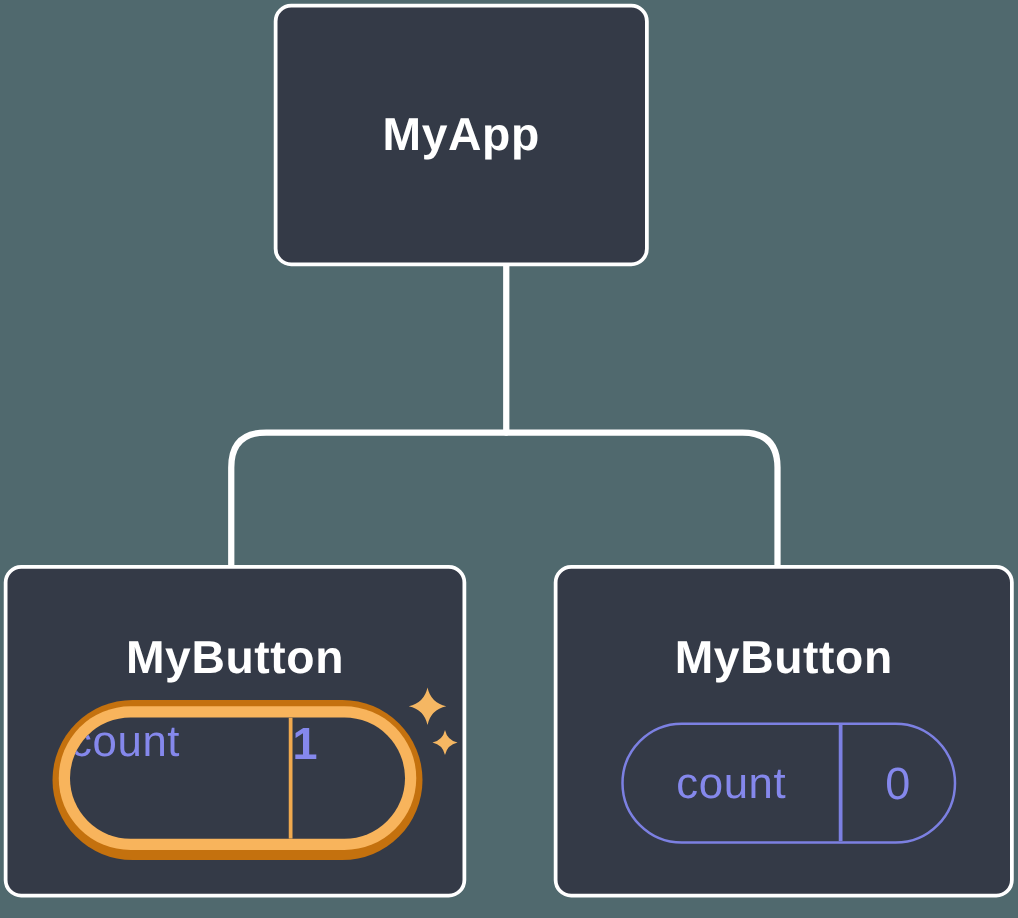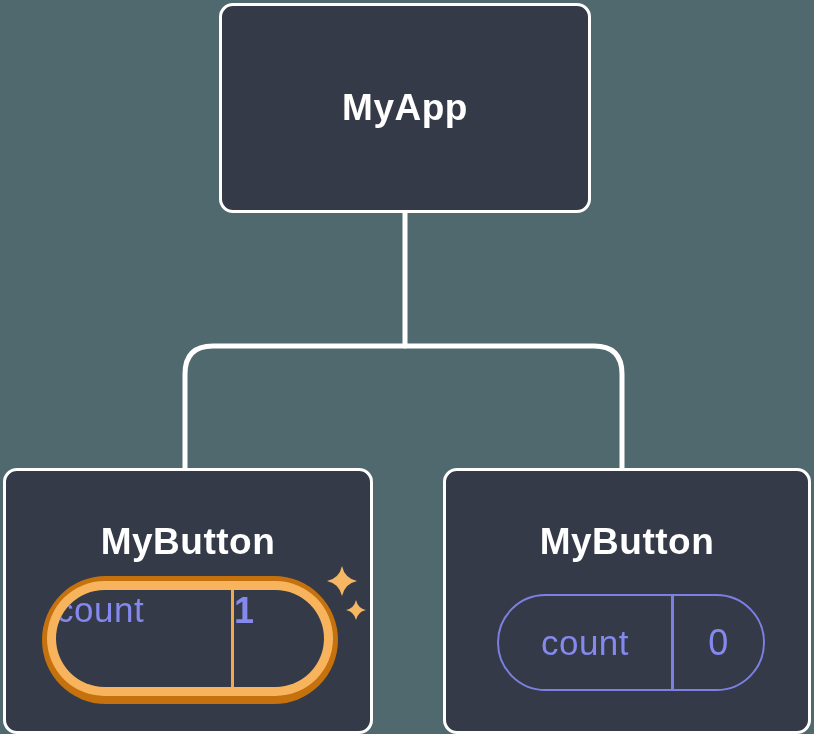--- a/index.html
+++ b/index.html
@@ -15,26 +15,26 @@
   .connectors { position: absolute; left: 0; top: 0; width: 814px; height: 734px; }
 
   
   .node {
     position: absolute;
     background: var(--node_fill, #343a47);
     border: 3px solid var(--node_border, #ffffff);
     border-radius: 14px;
   }
   .node-root {
-    left: 219px; top: 3px; width: 372px; height: 210px;
+    left: 219px; top: 3px; width: 300px; height: 210px;
     display: flex; align-items: center; justify-content: center;
   }
   .node-root .node-title { font-size: 37px; font-weight: 700; color: var(--text_primary, #ffffff); letter-spacing: 0.5px; }
 
-  .node-child { top: 468px; height: 266px; }
+  .node-child { top: 452px; height: 266px; }
   .node-child-left  { left: 3px;   width: 370px; }
   .node-child-right { left: 443px; width: 368px; }
 
   .child-title {
     position: absolute; left: 0; top: 50px; width: 100%;
     text-align: center; font-size: 37px; font-weight: 700;
     color: var(--text_primary, #ffffff); letter-spacing: 0.5px;
   }
 
   

